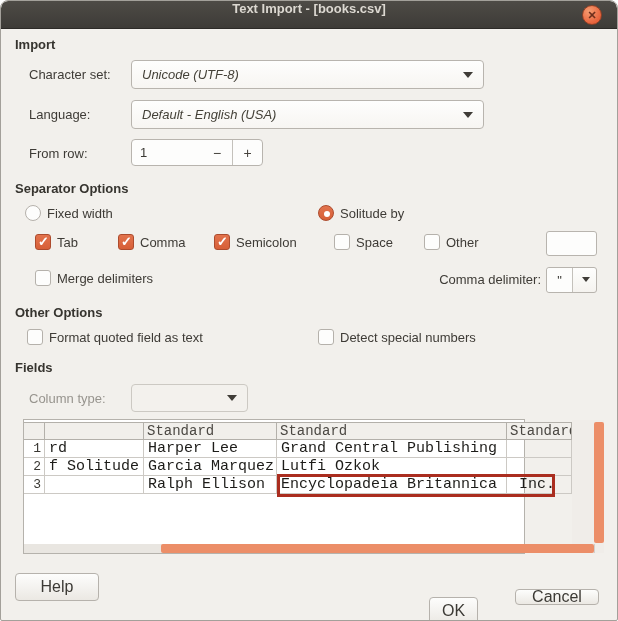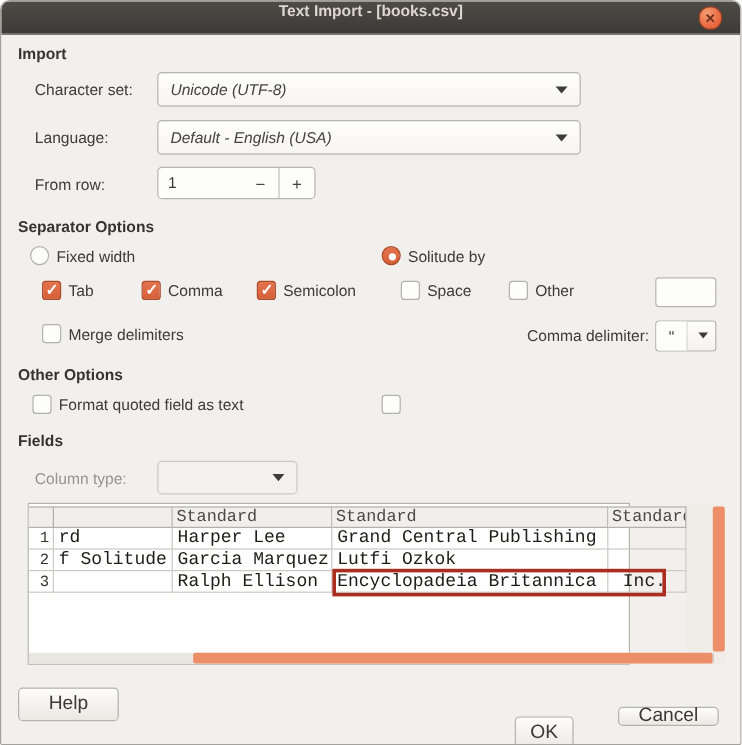--- a/index.html
+++ b/index.html
@@ -218,20 +218,21 @@
     <span class="cval">"</span>
     <span class="arrow"></span>
   </div>
 
   <div class="heading" style="left:14px;top:304px">Other Options</div>
 
   <span class="cb" style="left:26px;top:328px"></span>
   <div class="label" style="left:48px;top:329px">Format quoted field as text</div>
 
   <span class="cb" style="left:317px;top:328px"></span>
+  <div class="label" style="left:339px;top:329px">Detect special numbers</div>
 
   <div class="heading" style="left:14px;top:359px">Fields</div>
 
   <div class="label disabled" style="left:28px;top:390px">Column type:</div>
   <div class="dd disabled" style="left:130px;top:383px;width:117px;height:28px">
     <span></span>
     <span class="arrow"></span>
   </div>
 
   <div class="tblwrap">

